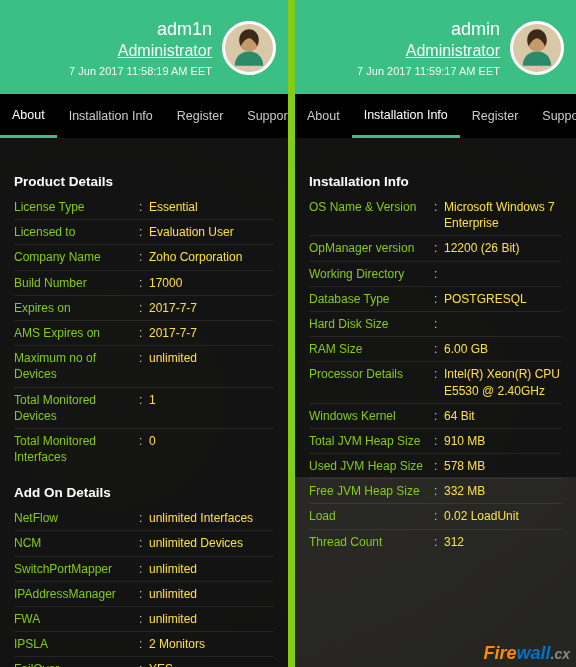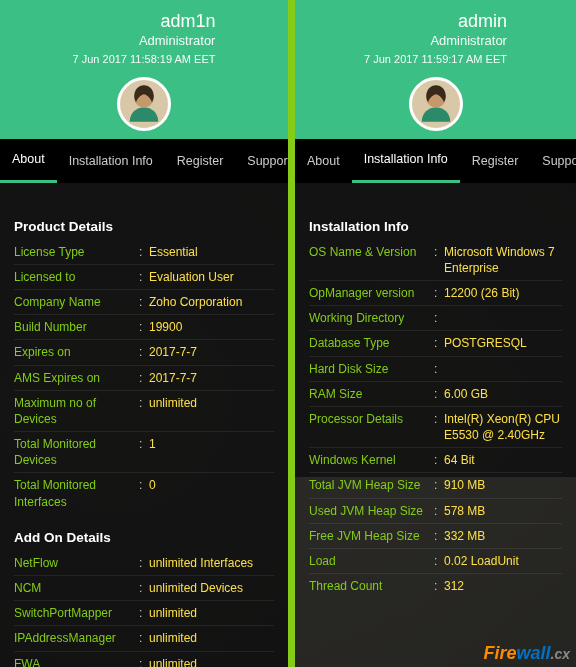--- a/index.html
+++ b/index.html
@@ -33,25 +33,24 @@
   }
   .header {
     background: #3cbf84;
     color: #fff;
     padding: 10px 12px 8px;
     display: flex;
     align-items: center;
     justify-content: flex-end;
     gap: 10px;
     min-height: 94px;
-    flex-direction: column;
   }
   .header-text { text-align: right; line-height: 1.3; }
   .header-user { font-size: 18px; font-weight: 500; }
-  .header-role { font-size: 13px; opacity: 0.95; }
+  .header-role { font-size: 16px; opacity: 0.95; text-decoration: underline; }
   .header-time { font-size: 11px; opacity: 0.95; margin-top: 2px; }
   .avatar {
     width: 54px; height: 54px;
     border-radius: 50%;
     border: 3px solid #fff;
     overflow: hidden;
     flex-shrink: 0;
     background: #d8c8a8;
     position: relative;
   }
@@ -163,21 +162,21 @@
           <div class="value">Evaluation User</div>
         </div>
         <div class="row">
           <div class="label">Company Name</div>
           <div class="colon">:</div>
           <div class="value">Zoho Corporation</div>
         </div>
         <div class="row">
           <div class="label">Build Number</div>
           <div class="colon">:</div>
-          <div class="value">19900</div>
+          <div class="value">17000</div>
         </div>
         <div class="row">
           <div class="label">Expires on</div>
           <div class="colon">:</div>
           <div class="value">2017-7-7</div>
         </div>
         <div class="row">
           <div class="label">AMS Expires on</div>
           <div class="colon">:</div>
           <div class="value">2017-7-7</div>

